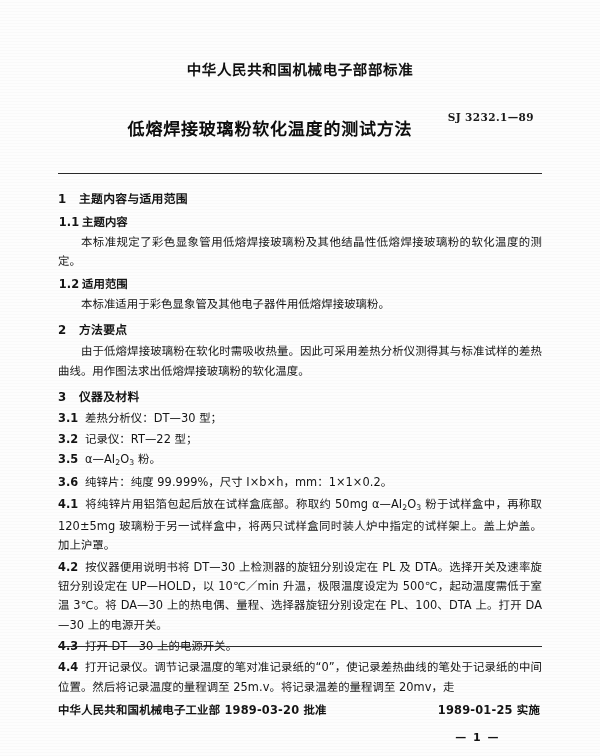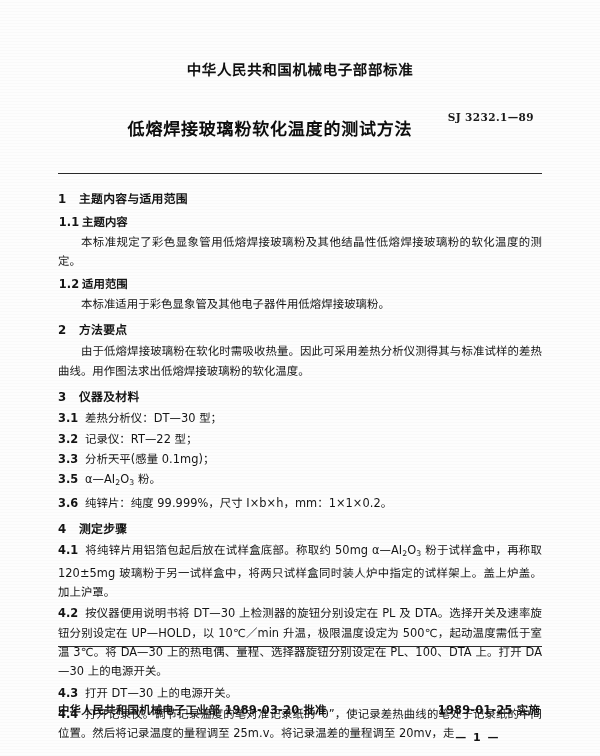--- a/index.html
+++ b/index.html
@@ -221,32 +221,26 @@
         <span class="num">3</span><span class="sec-title">仪器及材料</span>
       </div>
 
       <div class="item">
         <span class="num">3.1</span><span class="txt latin-mix">差热分析仪：DT—30 型；</span>
       </div>
       <div class="item">
         <span class="num">3.2</span><span class="txt">记录仪：RT—22 型；</span>
       </div>
       <div class="item">
-        <span class="num">3.3</span><span class="txt">分析天平(感量 0.1mg)；</span>
-      </div>
-      <div class="item">
         <span class="num">3.5</span><span class="txt">α—AI<sub>2</sub>O<sub>3</sub> 粉。</span>
       </div>
       <div class="item">
         <span class="num">3.6</span><span class="txt">纯锌片：纯度 99.999%，尺寸 I×b×h，mm：1×1×0.2。</span>
       </div>
 
-      <div class="sec-head">
-        <span class="num">4</span><span class="sec-title">测定步骤</span>
-      </div>
 
       <div class="numbered-para">
         <span class="num">4.1</span><span class="txt">将纯锌片用铝箔包起后放在试样盒底部。称取约 50mg α—AI<sub>2</sub>O<sub>3</sub> 粉于试样盒中，再称取 120±5mg 玻璃粉于另一试样盒中，将两只试样盒同时装人炉中指定的试样架上。盖上炉盖。加上沪罩。</span>
       </div>
       <div class="numbered-para">
         <span class="num">4.2</span><span class="txt">按仪器便用说明书将 DT—30 上检测器的旋钮分别设定在 PL 及 DTA。选择开关及速率旋钮分别设定在 UP—HOLD，以 10℃／min 升温，极限温度设定为 500℃，起动温度需低于室温 3℃。将 DA—30 上的热电偶、量程、选择器旋钮分别设定在 PL、100、DTA 上。打开 DA—30 上的电源开关。</span>
       </div>
       <div class="numbered-para">
         <span class="num">4.3</span><span class="txt">打开 DT—30 上的电源开关。</span>
       </div>

